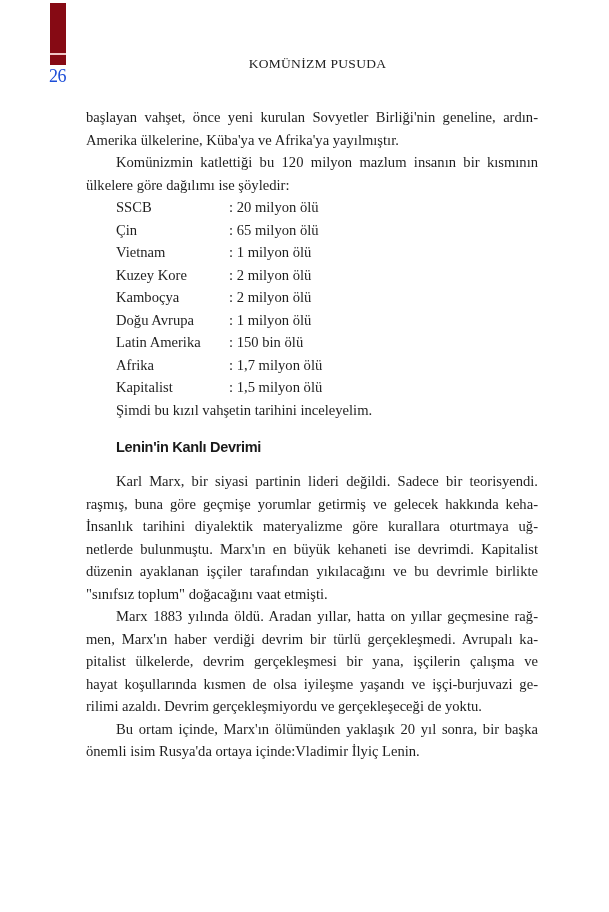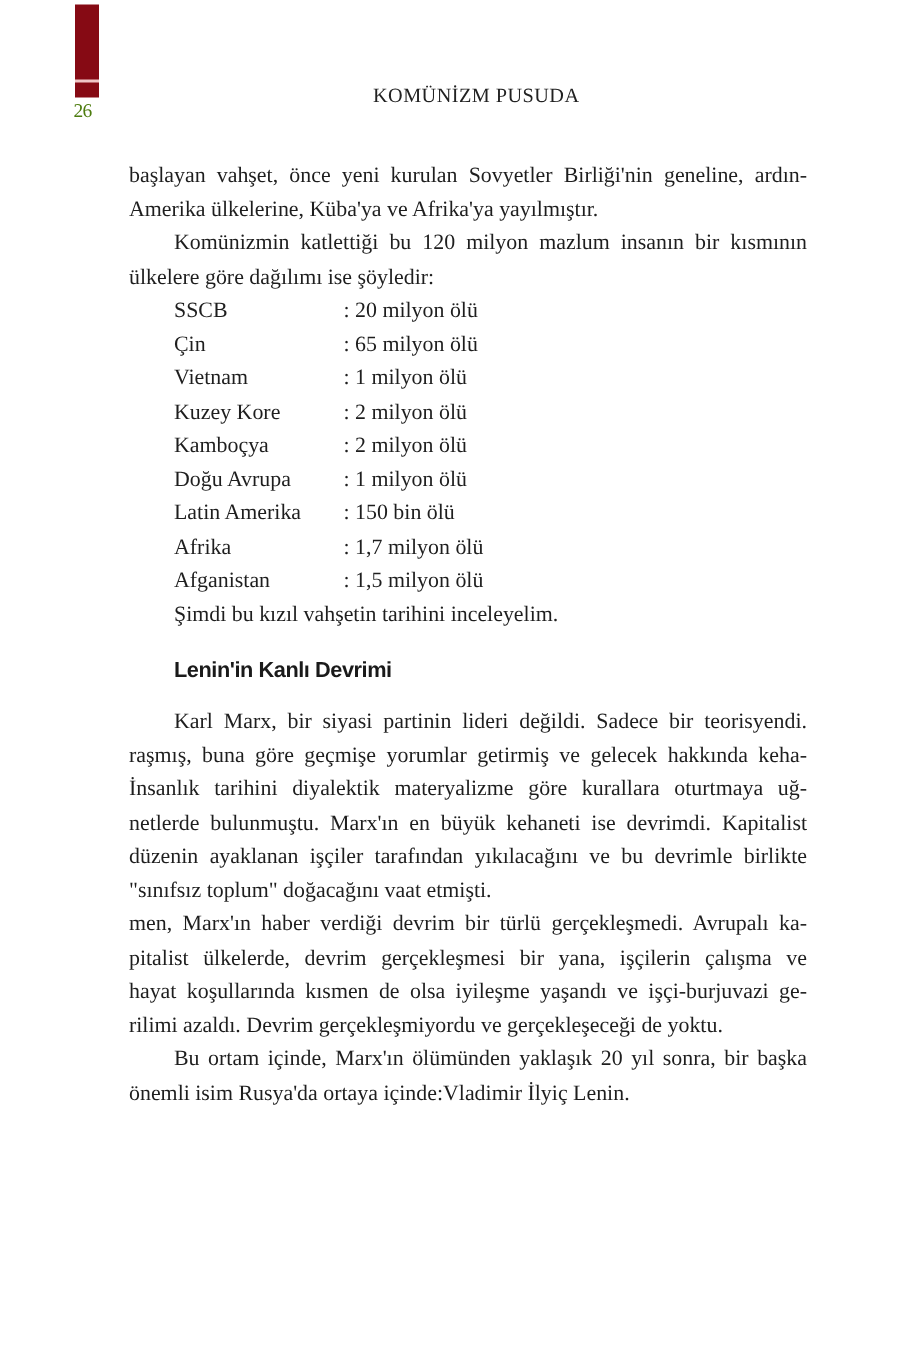--- a/index.html
+++ b/index.html
@@ -28,23 +28,23 @@
       left: 0;
       top: 50px;
       width: 16px;
       height: 2px;
       background: #f0c6c6;
     }
     .page-number {
       position: absolute;
       left: 49px;
       top: 66px;
-      font-size: 13px;
+      font-size: 18px;
       letter-spacing: -0.5px;
-      color: #4d7c0f;
+      color: #1d4ed8;
       text-align: center;
     }
     .running-header {
       position: absolute;
       left: 0;
       width: 635px;
       top: 56px;
       text-align: center;
       font-size: 13.5px;
       letter-spacing: 0.3px;
@@ -139,38 +139,39 @@
     <div class="stat-row">
       <span class="stat-country">Doğu Avrupa</span><span class="stat-value">: 1 milyon ölü</span>
     </div>
     <div class="stat-row">
       <span class="stat-country">Latin Amerika</span><span class="stat-value">: 150 bin ölü</span>
     </div>
     <div class="stat-row">
       <span class="stat-country">Afrika</span><span class="stat-value">: 1,7 milyon ölü</span>
     </div>
     <div class="stat-row">
-      <span class="stat-country">Afganistan</span><span class="stat-value">: 1,5 milyon ölü</span>
+      <span class="stat-country">Kapitalist</span><span class="stat-value">: 1,5 milyon ölü</span>
     </div>
   </div>
 
   <span class="line indent">Şimdi bu kızıl vahşetin tarihini inceleyelim.</span>
 
   <h2 class="section-heading">Lenin'in Kanlı Devrimi</h2>
 
   <div class="after-heading">
     <span class="line justify indent">Karl Marx, bir siyasi partinin lideri değildi. Sadece bir teorisyendi.</span>
     <span class="line justify">raşmış, buna göre geçmişe yorumlar getirmiş ve gelecek hakkında keha-</span>
     <span class="line justify">İnsanlık tarihini diyalektik materyalizme göre kurallara oturtmaya uğ-</span>
     <span class="line justify">netlerde bulunmuştu. Marx'ın en büyük kehaneti ise devrimdi. Kapitalist</span>
     <span class="line justify">düzenin ayaklanan işçiler tarafından yıkılacağını ve bu devrimle birlikte</span>
     <span class="line">"sınıfsız toplum" doğacağını vaat etmişti.</span>
   </div>
 
   <div>
+    <span class="line justify indent">Marx 1883 yılında öldü. Aradan yıllar, hatta on yıllar geçmesine rağ-</span>
     <span class="line justify">men, Marx'ın haber verdiği devrim bir türlü gerçekleşmedi. Avrupalı ka-</span>
     <span class="line justify">pitalist ülkelerde, devrim gerçekleşmesi bir yana, işçilerin çalışma ve</span>
     <span class="line justify">hayat koşullarında kısmen de olsa iyileşme yaşandı ve işçi-burjuvazi ge-</span>
     <span class="line">rilimi azaldı. Devrim gerçekleşmiyordu ve gerçekleşeceği de yoktu.</span>
   </div>
 
   <div>
     <span class="line justify indent">Bu ortam içinde, Marx'ın ölümünden yaklaşık 20 yıl sonra, bir başka</span>
     <span class="line">önemli isim Rusya'da ortaya içinde:Vladimir İlyiç Lenin.</span>
   </div>

